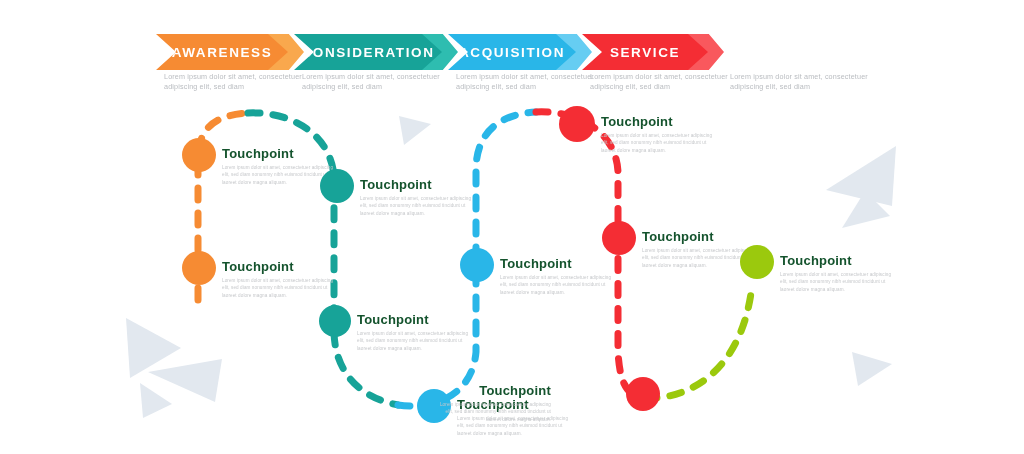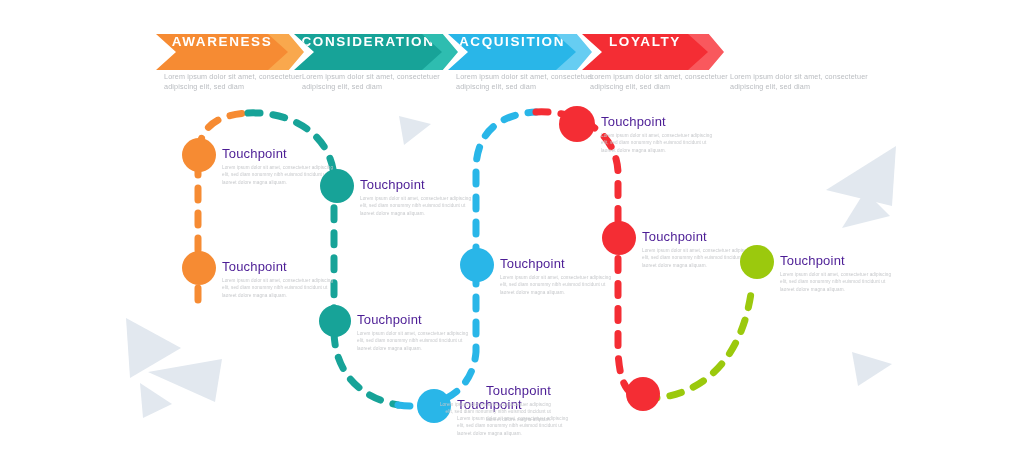--- a/index.html
+++ b/index.html
@@ -16,35 +16,35 @@
 
   
   .banner{position:absolute;top:34px;height:36px;}
   .banner .tip{
     position:absolute;top:0;height:36px;width:38px;right:-16px;
     clip-path:polygon(0 0, 60% 0, 100% 50%, 60% 100%, 0 100%, 40% 50%);
   }
   .banner .body{
     position:absolute;top:0;left:0;height:36px;right:0;
     clip-path:polygon(0 0, calc(100% - 20px) 0, 100% 50%, calc(100% - 20px) 100%, 0 100%, 20px 50%);
-    display:flex;align-items:flex-start;justify-content:center;
+    display:flex;align-items:center;justify-content:center;
   }
   .banner .body span{
     color:#ffffff;font-size:13.5px;font-weight:bold;letter-spacing:1.6px;
     white-space:nowrap;
   }
   .bsub{
     position:absolute;top:72px;font-size:7.2px;line-height:1.45;color:#b9bcc0;
     letter-spacing:.15px;width:150px;
   }
   .dot{position:absolute;border-radius:50%;}
   .lab{position:absolute;width:120px;}
   .lab.left{text-align:right;}
   .lab .t{
-    font-size:13px;color:#4c1d95;font-weight:normal;letter-spacing:.2px;
+    font-size:13px;color:#14532d;font-weight:bold;letter-spacing:.2px;
     white-space:nowrap;
   }
   .lab .d{
     font-size:4.6px;line-height:1.62;color:#c6c8cb;margin-top:3px;
     letter-spacing:.1px;
   }
   .lab.left .d{text-align:right;}
 </style>
 </head>
 <body>
@@ -96,21 +96,21 @@
       <div class="banner" style="left: 448px; width: 128px;">
         <div class="tip" style="background: rgb(102, 205, 242);"></div>
         <div class="body" style="background: rgb(41, 182, 232);">
           <span>ACQUISITION</span>
         </div>
       </div>
       <div class="bsub" style="left: 456px;">Lorem ipsum dolor sit amet, consectetuer adipiscing elit, sed diam</div>
       <div class="banner" style="left: 582px; width: 126px;">
         <div class="tip" style="background: rgb(249, 88, 93);"></div>
         <div class="body" style="background: rgb(244, 45, 52);">
-          <span>LOYALTY</span>
+          <span>SERVICE</span>
         </div>
       </div>
       <div class="bsub" style="left: 590px;">Lorem ipsum dolor sit amet, consectetuer adipiscing elit, sed diam</div>
       <div class="bsub" style="left: 730px;">Lorem ipsum dolor sit amet, consectetuer adipiscing elit, sed diam</div>
     </div>
 
   <div id="nodes">
       <div class="dot" style="left: 182px; top: 138px; width: 34px; height: 34px; background: rgb(246, 139, 51);"></div>
       <div class="lab" style="left: 222px; top: 146px;">
         <div class="t">Touchpoint</div>

